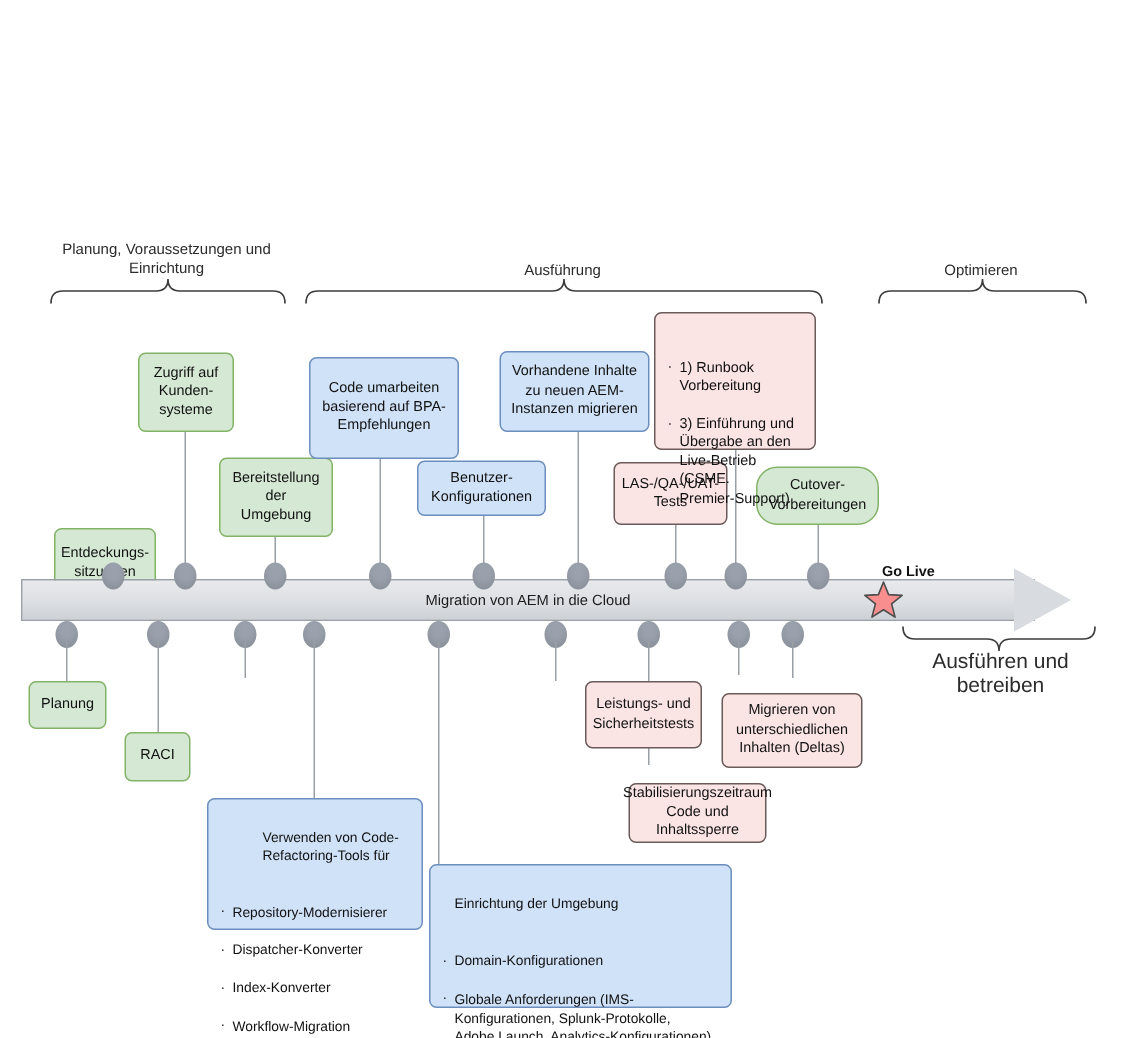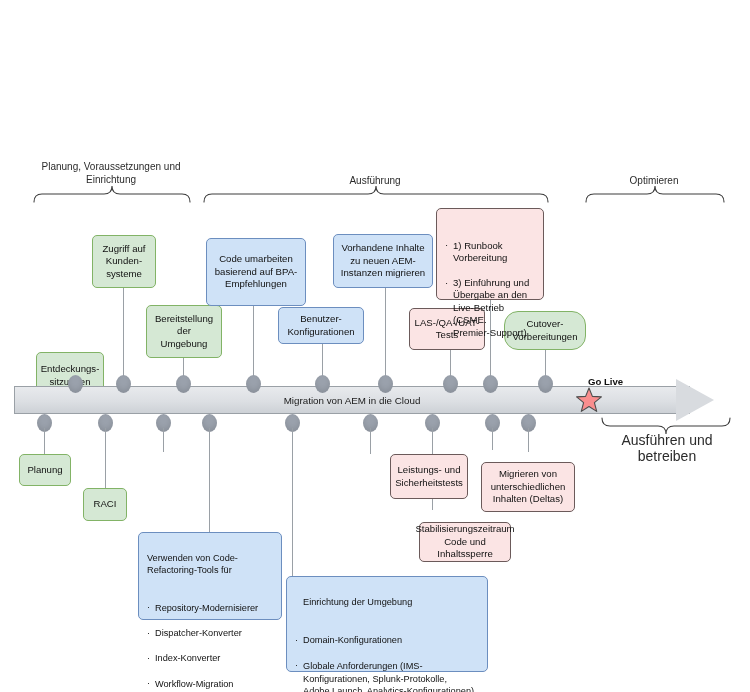--- a/index.html
+++ b/index.html
@@ -274,21 +274,21 @@
 Sicherheitstests</div>
 
   <div class="node pink" style="left:419px; top:510px; width:92px; height:40px;margin-top:12px;">Stabilisierungszeitraum
 Code und Inhaltssperre</div>
 
   <div class="node pink" style="left:481px; top:462px; width:94px; height:50px;">Migrieren von
 unterschiedlichen
 Inhalten (Deltas)</div>
 
   <div class="node blue listbox" style="left:138px; top:532px; width:144px; height:88px; font-size:9.2px; line-height:12.6px;">
-    <span class="hdr" style="padding-left:0;">Verwenden von Code-
+    <span class="hdr" style="padding-left:0;margin-left:28px;">Verwenden von Code-
 Refactoring-Tools für</span>
     <ul>
       <li>Repository-Modernisierer</li>
       <li>Dispatcher-Konverter</li>
       <li>Index-Konverter</li>
       <li>Workflow-Migration</li>
     </ul>
   </div>
 
   <div class="node blue listbox" style="left:286px; top:576px; width:202px; height:96px; font-size:9.2px; line-height:12.8px;">

